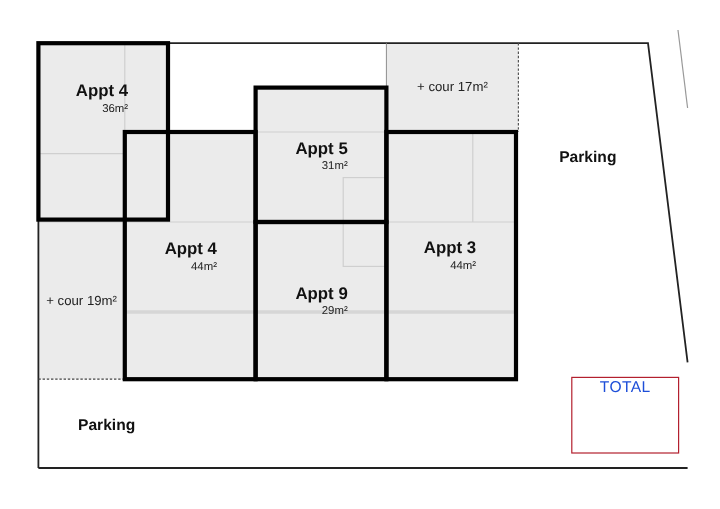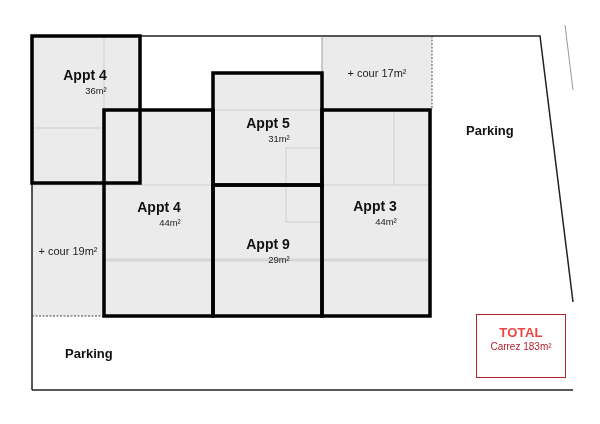--- a/index.html
+++ b/index.html
@@ -6,21 +6,21 @@
     body { width: 600px; height: 424px; position: relative; overflow: hidden;
            font-family: "Liberation Sans", sans-serif; color: #111; }
     #plan { position: absolute; left: 0; top: 0; }
     .label { position: absolute; text-align: right; transform: translateX(-50%); white-space: nowrap; }
     .appt-name { font-weight: bold; font-size: 14px; color: #111; }
     .appt-area { font-size: 9.5px; color: #222; margin-top: 2px; }
     .cour { position: absolute; font-size: 11px; color: #222; transform: translateX(-50%); white-space: nowrap; }
     .parking { position: absolute; font-weight: bold; font-size: 13px; color: #111; white-space: nowrap; }
     .total-box { position: absolute; left: 476px; top: 314px; width: 90px; height: 64px;
                  border: 1.5px solid #b3202e; box-sizing: border-box; text-align: center; }
-    .total-title { color: #ef4444; font-weight: bold; font-size: 13px; margin-top: 10px; letter-spacing: 0.3px; }
+    .total-title { color: #1d4ed8; font-weight: normal; font-size: 13px; letter-spacing: 0.3px; }
     .total-line { color: #b3202e; font-size: 10px; line-height: 13px; }
   </style>
 </head>
 <body>
 
 <svg id="plan" width="600" height="424" viewBox="0 0 600 424" xmlns="http://www.w3.org/2000/svg">
 
   <rect x="322" y="36" width="110" height="74" fill="#ebebeb"></rect>
   <rect x="32" y="183" width="72" height="133" fill="#ebebeb"></rect>
 
@@ -84,14 +84,13 @@
 </div>
 
 <div class="cour" style="left:377px; top:67px;">+ cour 17m²</div>
 <div class="cour" style="left:68px; top:245px;">+ cour 19m²</div>
 
 <div class="parking" style="left:466px; top:123px;">Parking</div>
 <div class="parking" style="left:65px; top:346px;">Parking</div>
 
 <div class="total-box">
   <div class="total-title">TOTAL</div>
-  <div class="total-line">Carrez 183m²</div>
 </div>
 
 </body></html>

